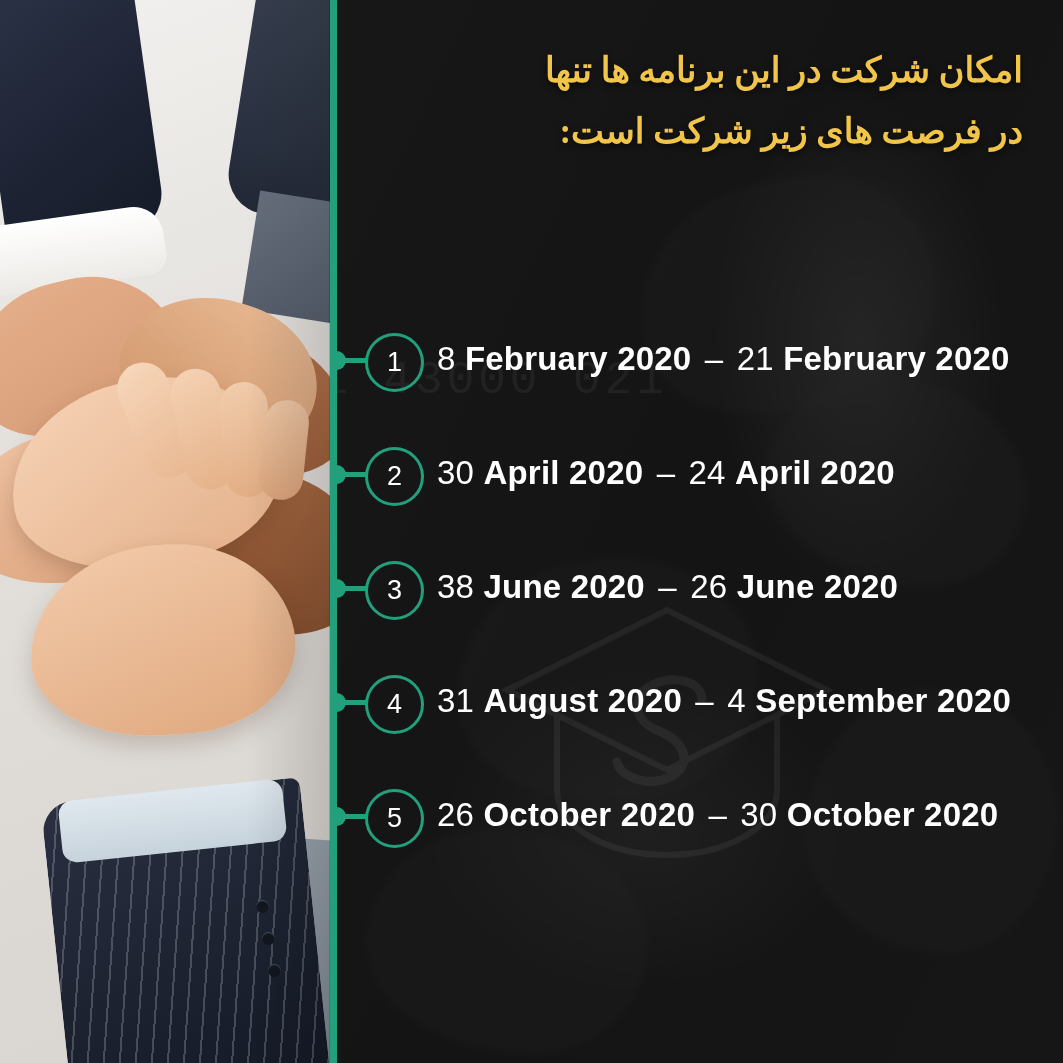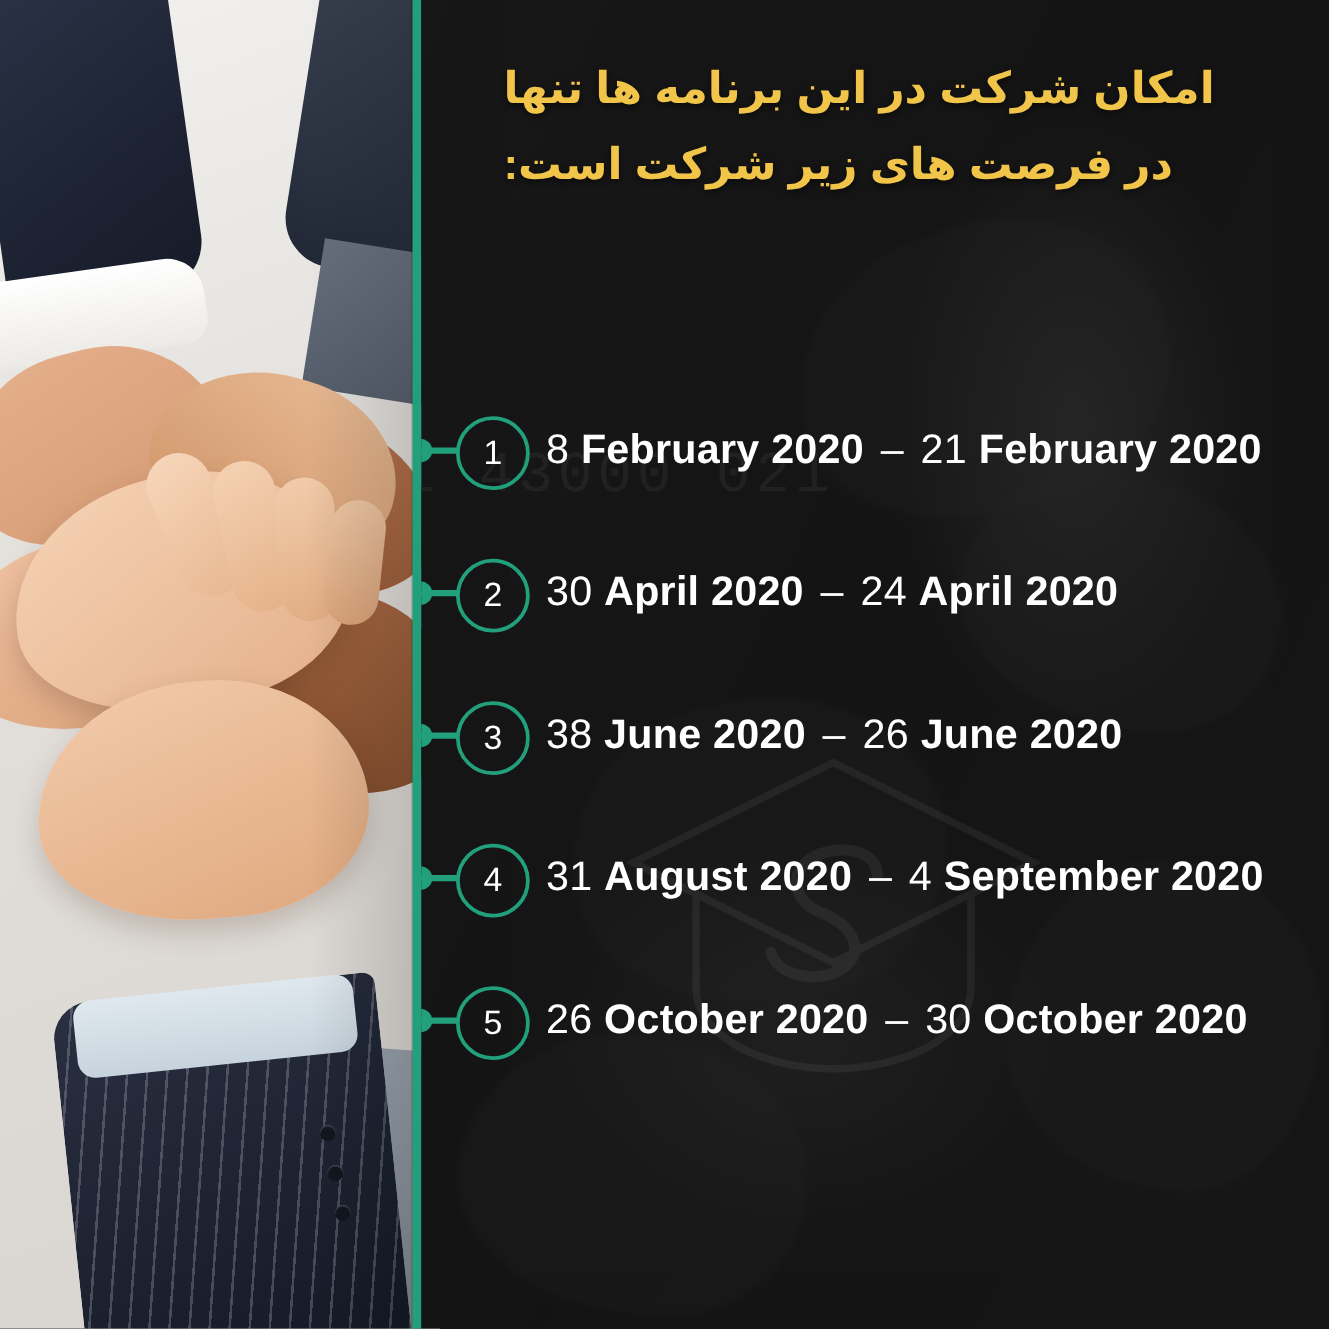--- a/index.html
+++ b/index.html
@@ -146,26 +146,27 @@
     user-select:none;
   }
   .watermark-logo{
     position:absolute;left:150px;top:580px;width:360px;height:300px;
     opacity:.055;
   }
 
   
   .headline{
     position:absolute;right:40px;top:40px;width:620px;
-    text-align:left;direction:rtl;
+    text-align:right;direction:rtl;
     color:#f1c44a;
     font-weight:bold;
     font-size:35px;
     line-height:1.75;
     text-shadow:0 2px 6px rgba(0,0,0,.6);
+    font-family:Liberation Serif, serif;
   }
   .headline .ln{display:block;}
 
   
   .timeline{
     position:absolute;left:0;top:300px;width:726px;height:620px;
   }
   .tl-row{
     position:absolute;left:0;width:726px;height:60px;
     display:flex;align-items:center;direction:ltr;

